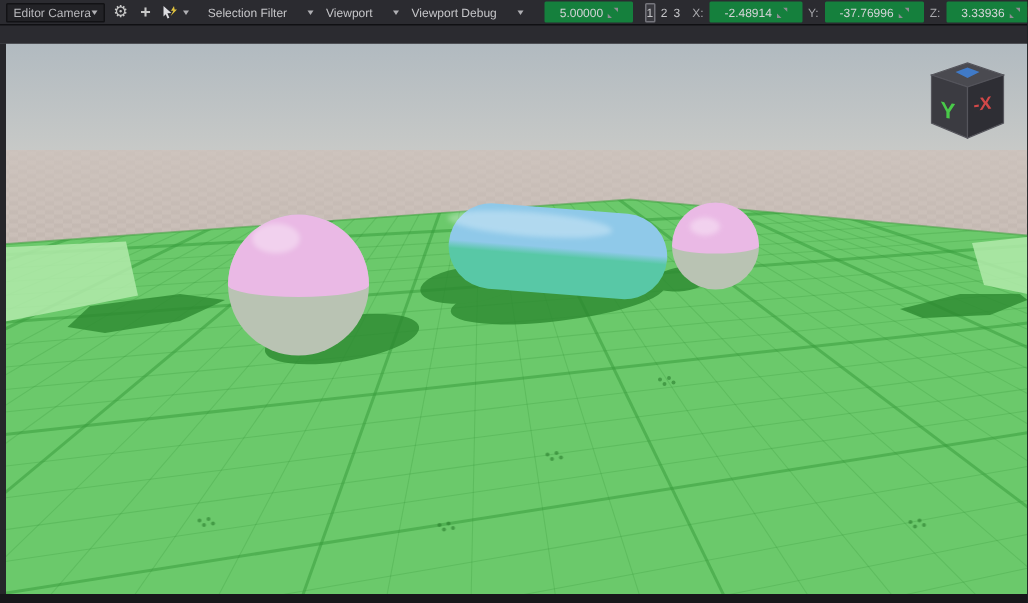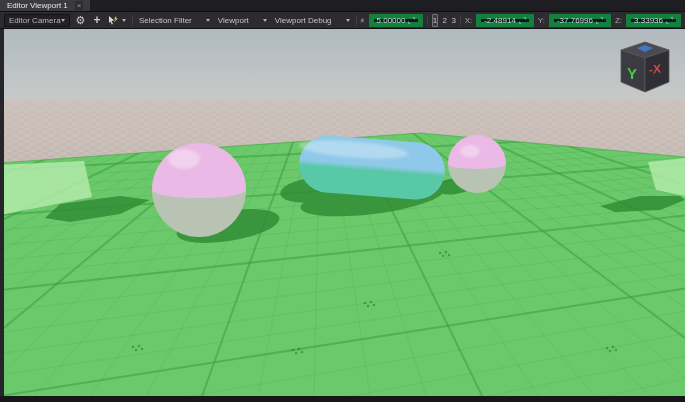--- a/index.html
+++ b/index.html
@@ -11,47 +11,41 @@
   .tab { background:#3a3a3f; color:#e8e8e8; font-size:8px; line-height:11px; display:flex; align-items:center; gap:7px; padding:0 7px; }
   .tab-close { color:#9a9a9f; font-size:8px; background:#2c2c31; padding:0 2px; line-height:9px; border-radius:1px; }
 
   
   .toolbar { height:17px; background:#2b2b30; border-bottom:1px solid #101013; display:flex; align-items:center; gap:4px; padding:0 4px; font-size:8px; color:#c6c6c9; white-space:nowrap; }
   .dd { background:#222226; border:1px solid #121215; border-radius:1px; height:13px; width:70px; display:flex; align-items:center; justify-content:space-between; padding:0 4px; color:#b8b8bc; }
   .caret { width:0; height:0; border-left:2.5px solid transparent; border-right:2.5px solid transparent; border-top:3px solid #b0b0b4; }
   .tbtn { display:flex; align-items:center; gap:2px; padding:0 2px; height:13px; }
   .menu { display:flex; align-items:center; gap:14px; padding:0 2px; }
   .sep { width:1px; height:11px; background:#3e3e44; }
-  .field { background:#0f172a; border:5px solid #15803d; border-radius:1px; height:13px; display:flex; align-items:center; gap:3px; padding:0 3px; color:#d4d4d8; }
+  .field { background:#7f1d1d; border:7px solid #15803d; border-radius:1px; height:13px; display:flex; align-items:center; gap:3px; padding:0 3px; color:#d4d4d8; }
   .viewbtn { width:12px; height:13px; display:flex; align-items:center; justify-content:center; color:#c6c6c9; }
   .viewbtn.active { border:1px solid #75757c; background:#3a3a40; border-radius:1px; }
   .coordlbl { color:#a8a8ac; }
   .gear { font-size:11px; color:#c8c8c8; line-height:13px; }
   .plus { font-size:12px; color:#c8c8c8; font-weight:bold; line-height:13px; }
 
   
   .viewport { position:absolute; top:29px; left:0; width:685px; height:367px; }
   .left-strip { position:absolute; top:29px; left:0; width:4px; height:367px; background:#26262a; z-index:5; }
   .bottom-bar { position:absolute; bottom:0; left:0; width:685px; height:6px; background:#17171a; z-index:6; }
 
   svg text { font-family:"Liberation Sans", sans-serif; }
   .gmaj { stroke:#3a9e3e; stroke-width:2; opacity:.55; }
   .gmin { stroke:#2f8f33; stroke-width:.7; opacity:.22; }
 </style>
 </head>
 <body>
 
 <div class="window">
 
-  <div class="tabbar">
-    <div class="tab">
-      <span>Editor Viewport 1</span>
-      <span class="tab-close">×</span>
-    </div>
-  </div>
 
   <div class="toolbar">
     <div class="dd">
       <span>Editor Camera</span>
       <span class="caret"></span>
     </div>
     <div class="tbtn">
       <span class="gear">⚙</span>
     </div>
     <div class="tbtn">

